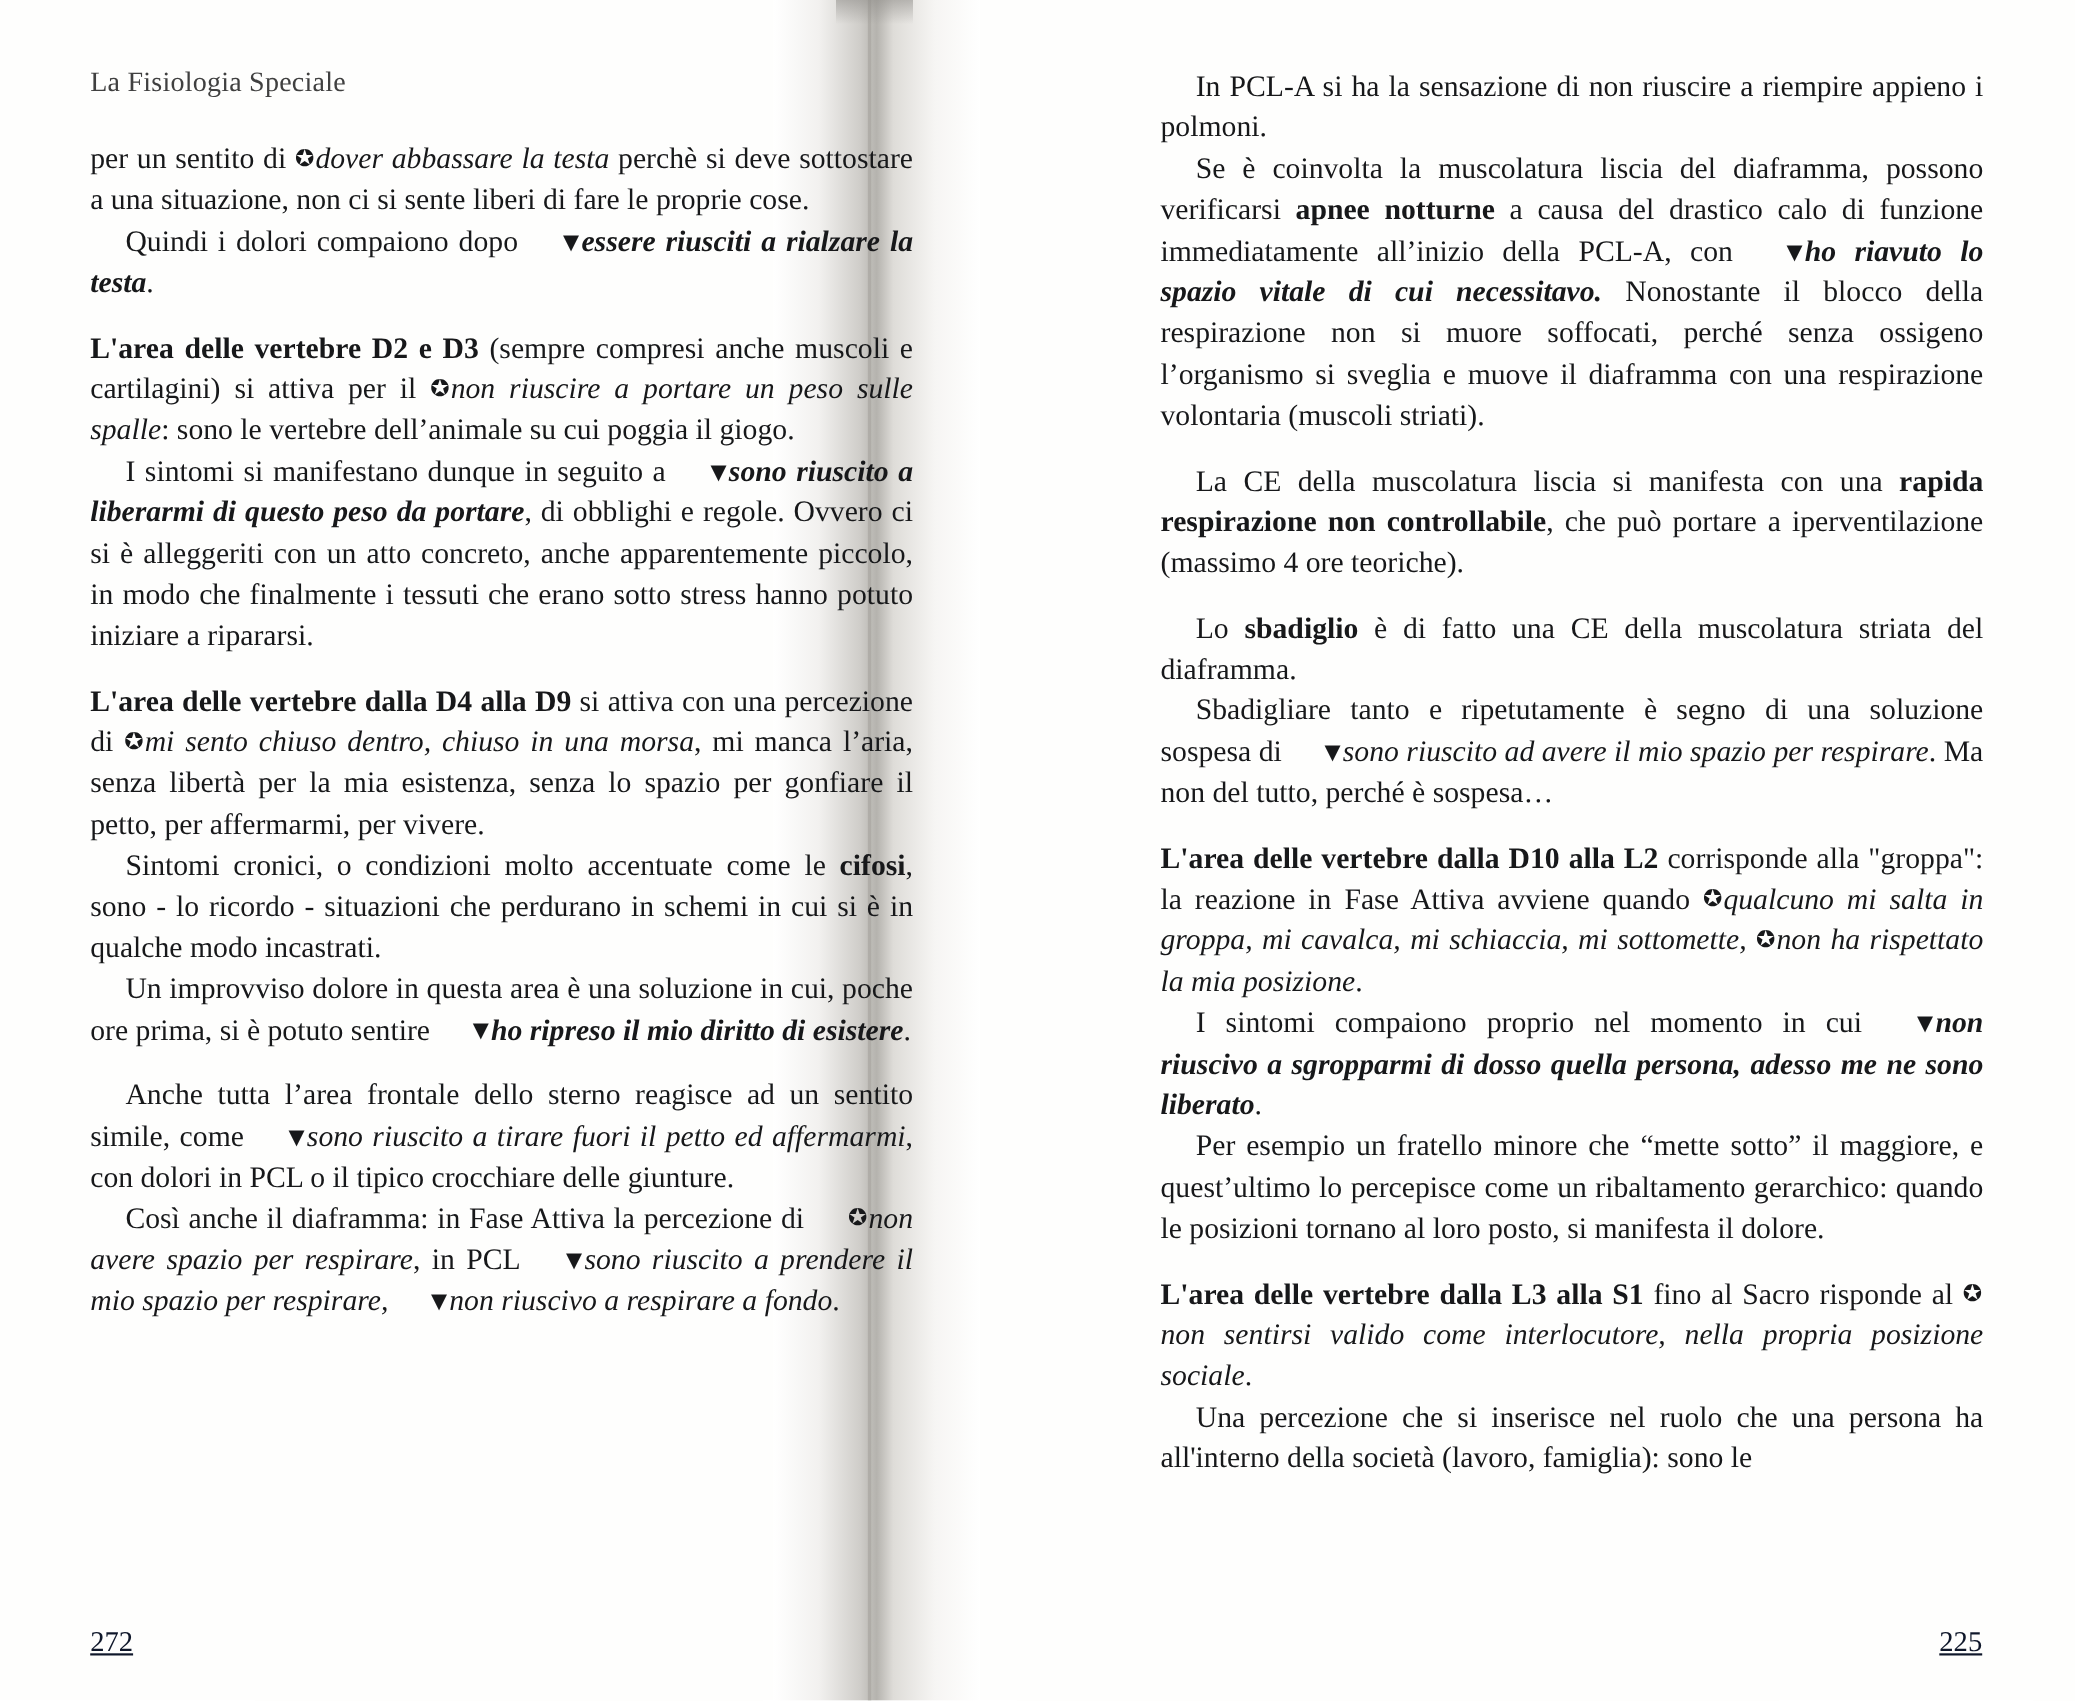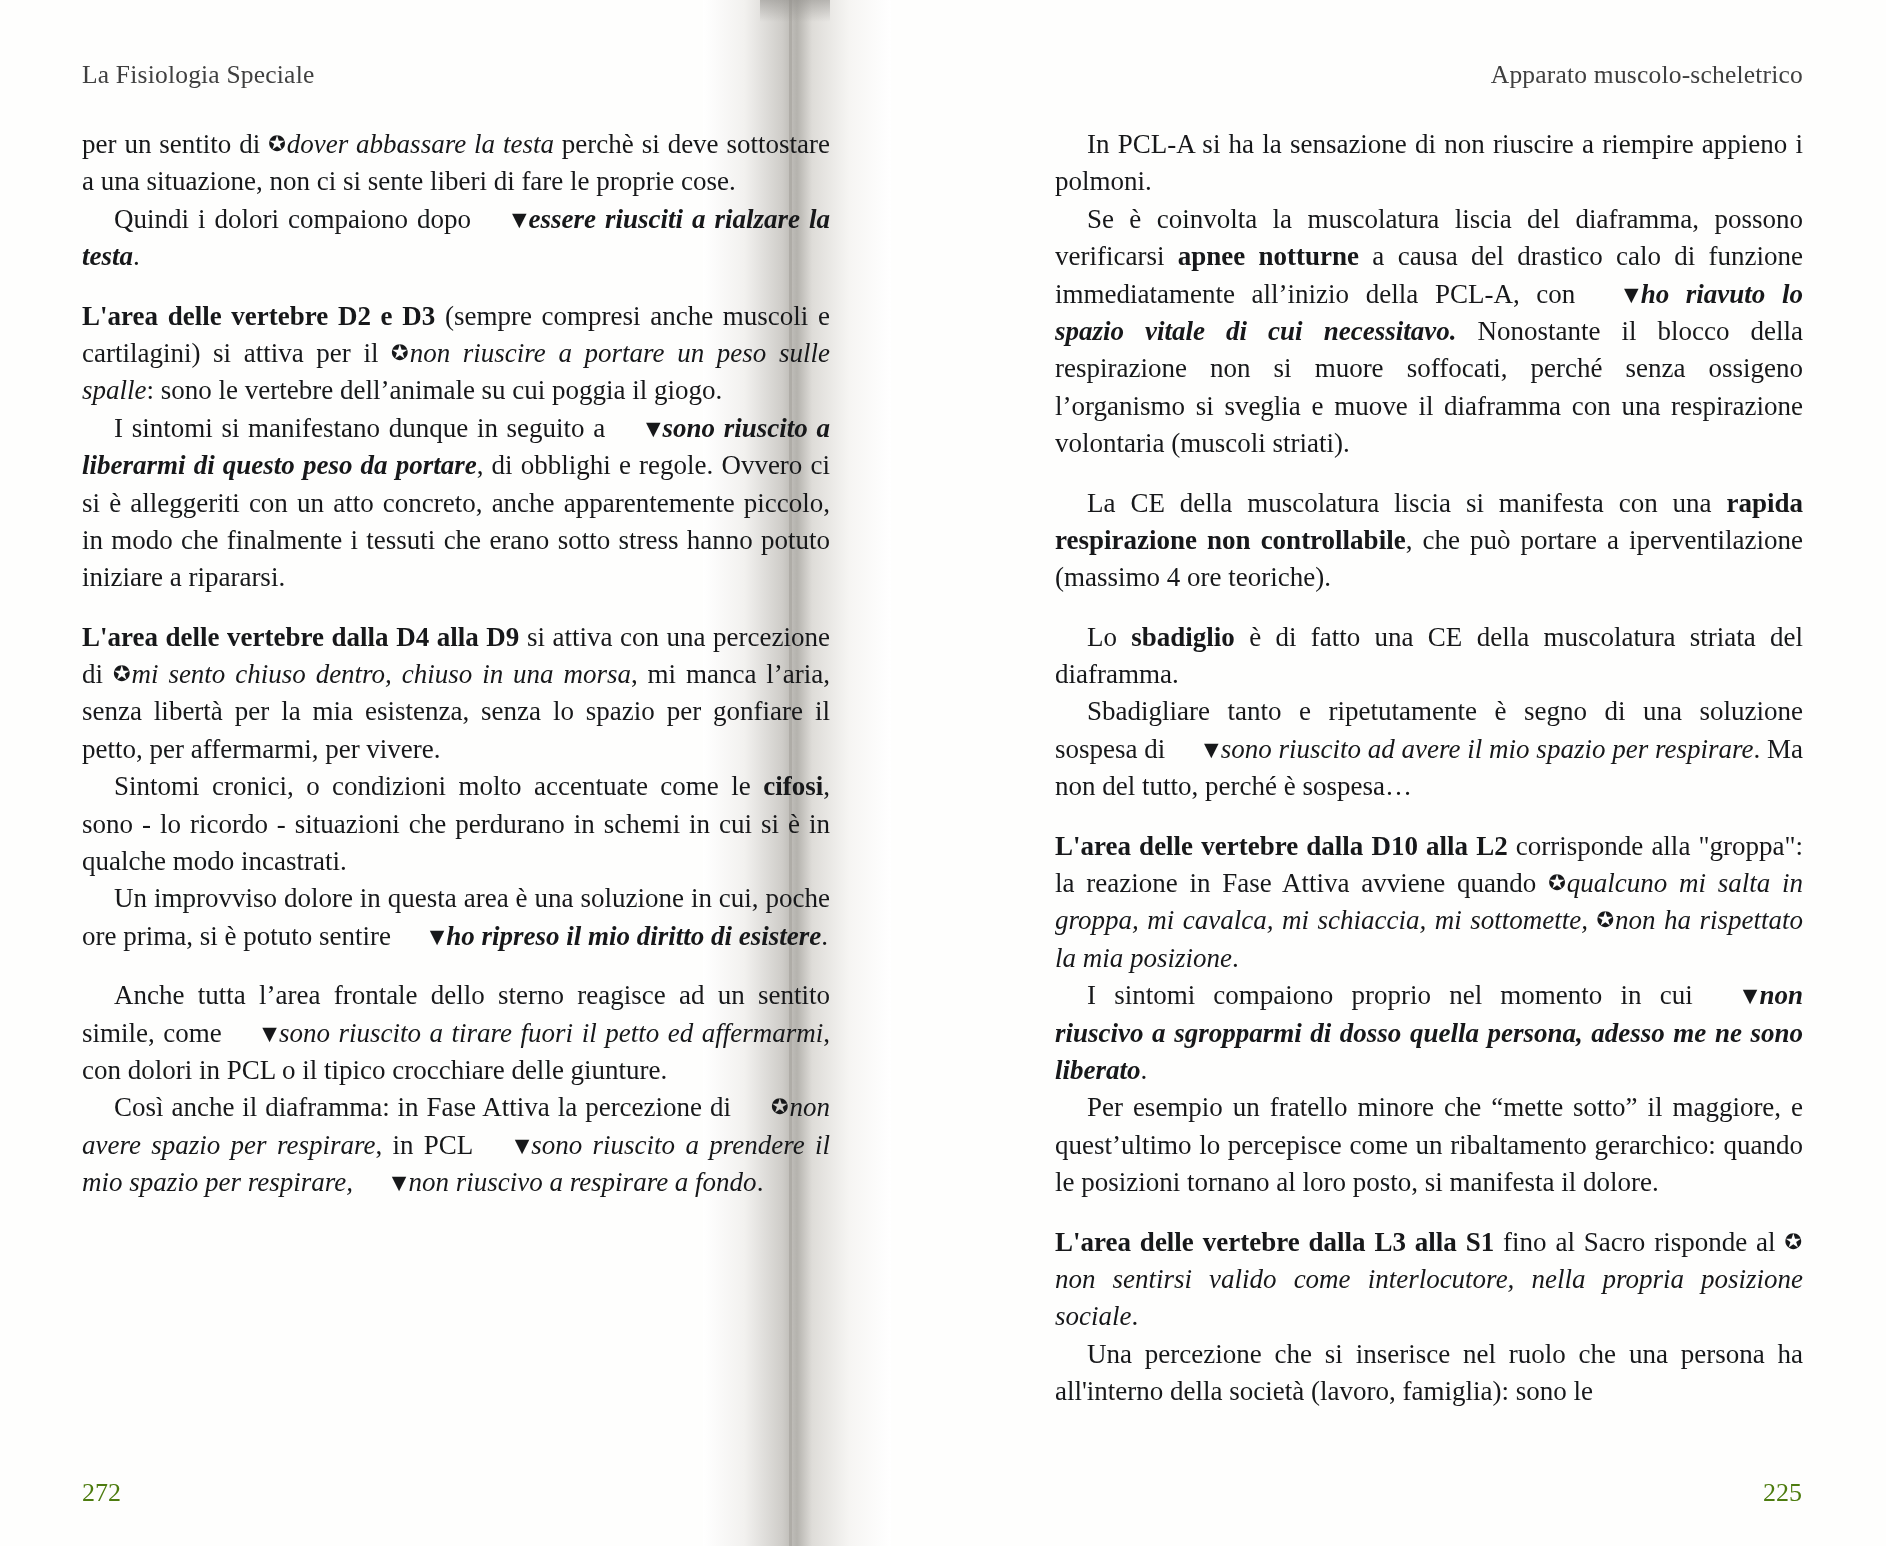--- a/index.html
+++ b/index.html
@@ -104,21 +104,22 @@
     line-height: 1;
     display: inline-block;
     transform: translateY(-2px);
     padding-right: 2px;
   }
 
   .folio {
     position: absolute;
     bottom: 38px;
     font-size: 26px;
-    color: #4d7c0f;
+    color: #0f172a;
+    text-decoration: underline;
   }
   .folio.left  { left: 82px; }
   .folio.right { right: 84px; }
 </style>
 </head>
 <body>
 
 <div class="page-scan">
 
   <div class="gutter"></div>
@@ -167,21 +168,20 @@
         <span>Così anche il diaframma: in Fase Attiva la percezione di </span><span class="sym-star">✪</span><i>non avere spazio per respirare</i><span>, in PCL </span><span class="sym-tri">▼</span><i>sono riuscito a prendere il mio spazio per respirare,</i> <span class="sym-tri">▼</span><i>non riuscivo a respirare a fondo</i><span>.</span>
       </p>
 
     </div>
   </div>
 
   <div class="folio left">272</div>
 
   <div class="column right">
 
-    <div class="running-head right">Apparato muscolo-scheletrico</div>
 
     <div class="body-col">
 
       <p>
         <span>In PCL-A si ha la sensazione di non riuscire a riempire appieno i polmoni.</span>
       </p>
 
       <p>
         <span>Se è coinvolta la muscolatura liscia del diaframma, possono verificarsi </span><b>apnee notturne</b><span> a causa del drastico calo di funzione immediatamente all’inizio della PCL-A, con </span><span class="sym-tri">▼</span><span class="bi">ho riavuto lo spazio vitale di cui necessitavo.</span><span> Nonostante il blocco della respirazione non si muore soffocati, perché senza ossigeno l’organismo si sveglia e muove il diaframma con una respirazione volontaria (muscoli striati).</span>
       </p>

